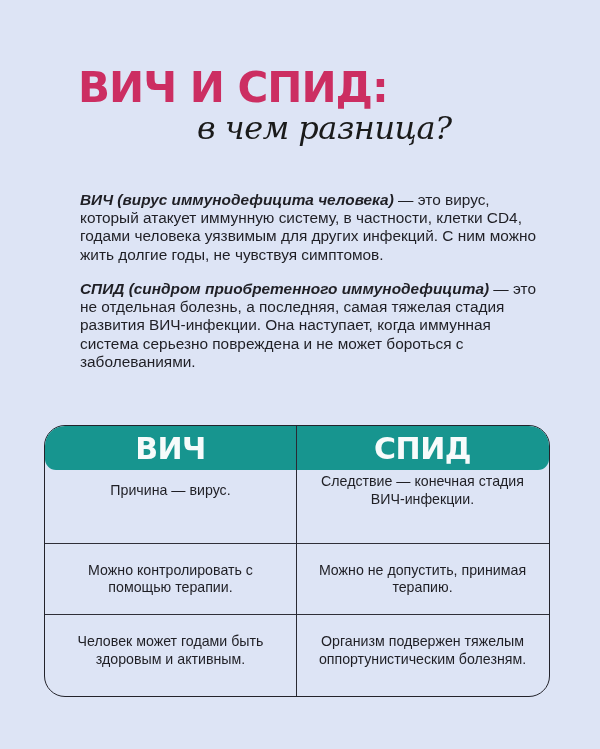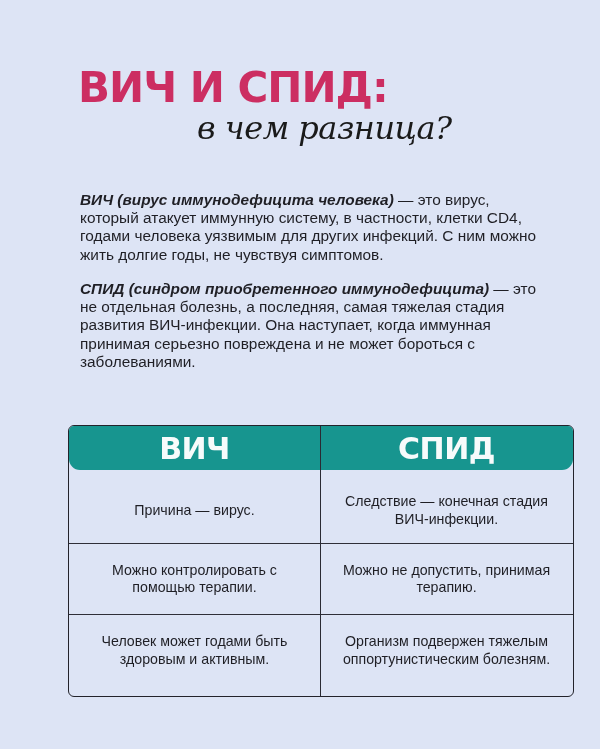--- a/index.html
+++ b/index.html
@@ -54,23 +54,22 @@
     #para1 { top: 191px; }
     #para2 { top: 280px; }
 
     .table {
       position: absolute;
       left: 44px;
       top: 425px;
       width: 506px;
       height: 272px;
       border: 1.6px solid #23232b;
-      border-radius: 6px;
+      border-radius: 21px;
       overflow: hidden;
-      margin-left: 24px;
     }
     .thead {
       position: absolute;
       left: 0; top: 0;
       width: 100%;
       height: 44px;
       background: #17958f;
       border-radius: 0 0 11px 11px;
       display: flex;
     }
@@ -94,21 +93,21 @@
       width: 1.4px;
       height: 100%;
       background: #2a2a33;
     }
     .row {
       position: absolute;
       left: 0;
       width: 100%;
       display: flex;
     }
-    .row.r1 { top: 48px; height: 73px; }
+    .row.r1 { top: 28px; height: 73px; }
     .row.r2 { top: 117px; height: 71px; border-top: 1.3px solid #2f2f38; }
     .row.r3 { top: 188px; height: 82px; border-top: 1.3px solid #2f2f38; }
     .cell {
       display: flex;
       align-items: center;
       justify-content: center;
       text-align: center;
       font-size: 14.2px;
       line-height: 17.5px;
       color: #1f1f25;
@@ -119,21 +118,21 @@
     .row.r3 .cell { padding-bottom: 10px; }
   </style>
 </head>
 <body>
 
 <div class="title">ВИЧ И СПИД:</div>
 <div class="subtitle">в чем разница?</div>
 
 <p class="para" id="para1"><b>ВИЧ (вирус иммунодефицита человека)</b><span> — это вирус, который атакует иммунную систему, в частности, клетки CD4, годами человека уязвимым для других инфекций. С ним можно жить долгие годы, не чувствуя симптомов.</span></p>
 
-<p class="para" id="para2"><b>СПИД (синдром приобретенного иммунодефицита)</b><span> — это не отдельная болезнь, а последняя, самая тяжелая стадия развития ВИЧ-инфекции. Она наступает, когда иммунная принимая серьезно повреждена и не может бороться с заболеваниями.</span></p>
+<p class="para" id="para2"><b>СПИД (синдром приобретенного иммунодефицита)</b><span> — это не отдельная болезнь, а последняя, самая тяжелая стадия развития ВИЧ-инфекции. Она наступает, когда иммунная система серьезно повреждена и не может бороться с заболеваниями.</span></p>
 
 <div class="table">
   <div class="thead">
     <div class="th c1">ВИЧ</div>
     <div class="th c2">СПИД</div>
   </div>
 
   <div class="row r1">
     <div class="cell c1">Причина — вирус.</div>
     <div class="cell c2">Следствие — конечная стадия ВИЧ-инфекции.</div>

